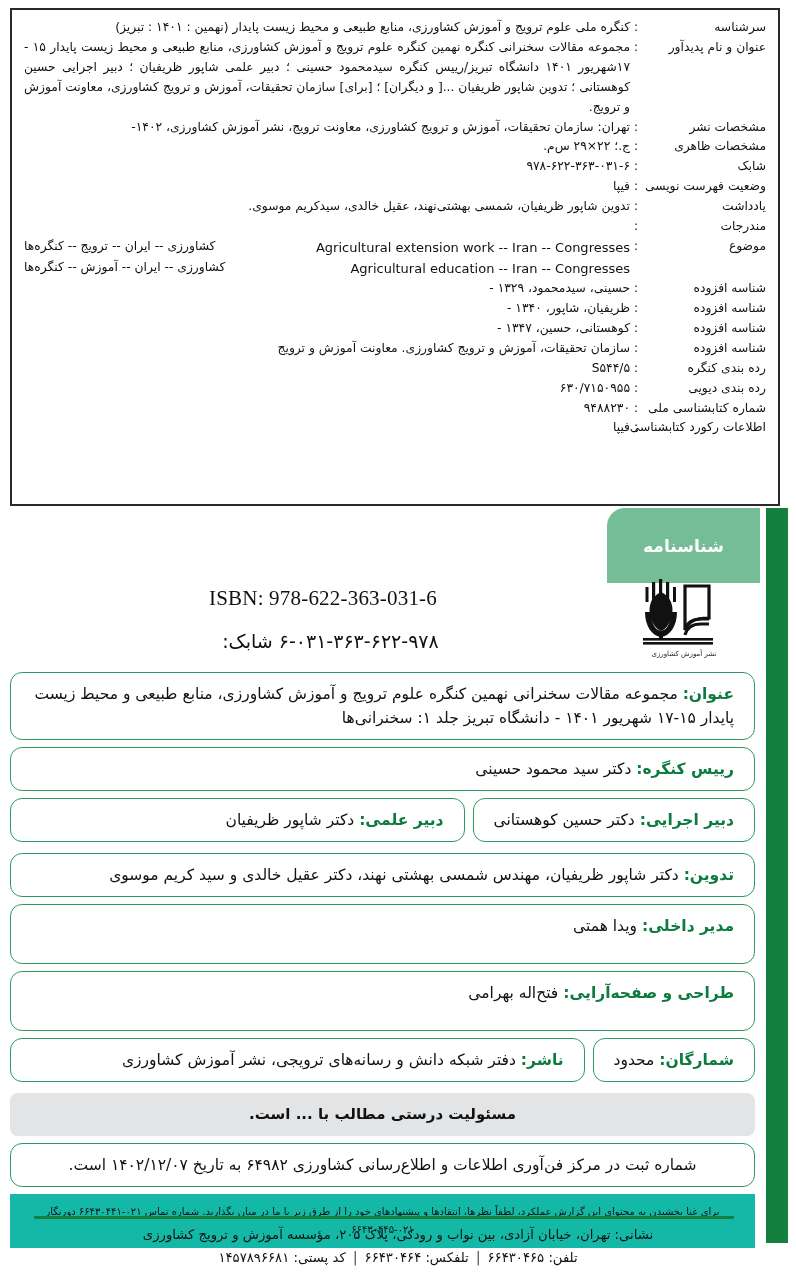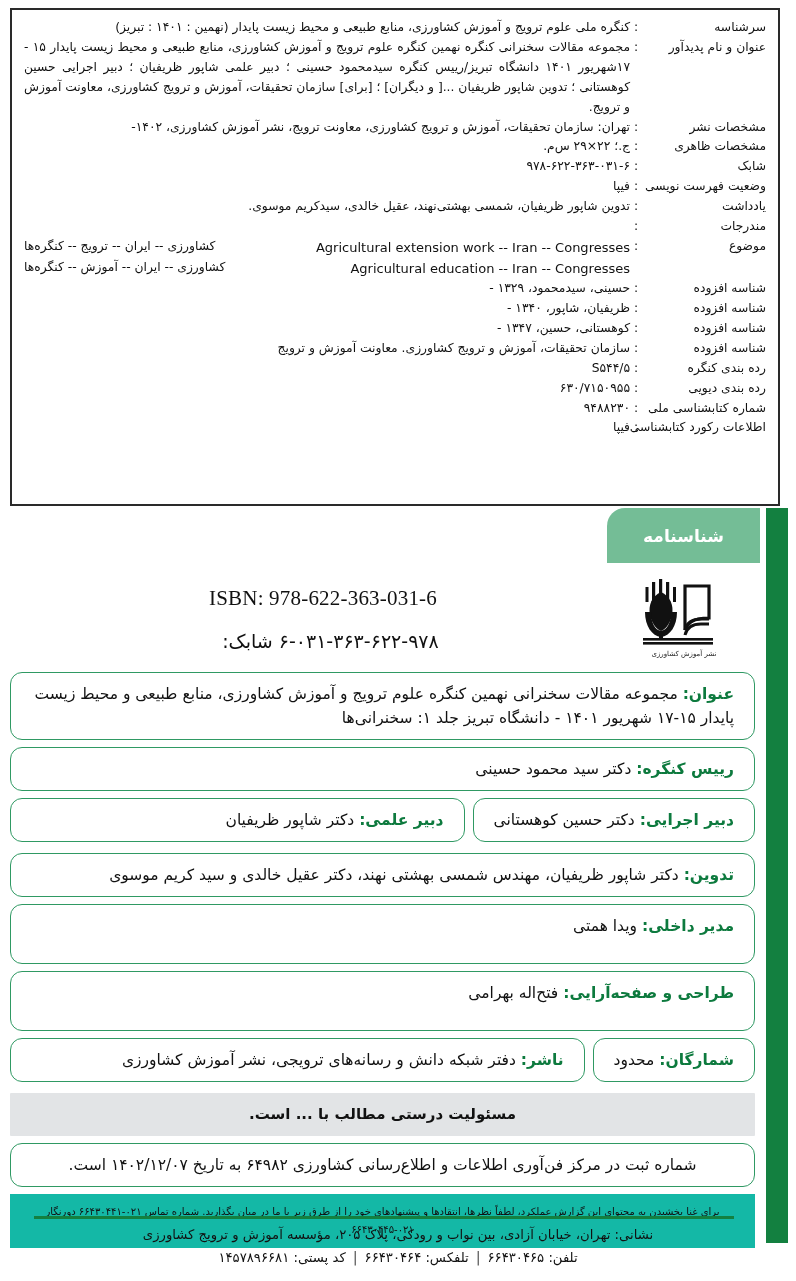--- a/index.html
+++ b/index.html
@@ -67,21 +67,21 @@
     height:735px;
     background:#138040;
   }
 
   
   .banner{
     position:absolute;
     right:36px;
     top:508px;
     width:153px;
-    height:55px;
+    height:75px;
     background:#74bd96;
     border-top-left-radius:18px;
     display:flex;
     align-items:center;
     justify-content:center;
   }
   .banner span{
     color:#ffffff;
     font-size:17px;
     font-weight:bold;
@@ -154,21 +154,21 @@
     gap:8px;
     margin-bottom:7px;
     align-items:stretch;
   }
   .row2 .card{margin-bottom:4px;}
   .row2 .wide{flex:1 1 auto;}
   .row2 .narrow{flex:0 0 auto;}
   .card.grayfill{
     background:#e2e4e6;
     border:none;
-    border-radius:1px;
+    border-radius:8px;
     text-align:center;
     font-weight:bold;
     font-size:15px;
     padding:10px 14px;
   }
   .card.grayblock{
     background:#14b8a6;
     border:none;
     border-radius:0;
     text-align:center;

